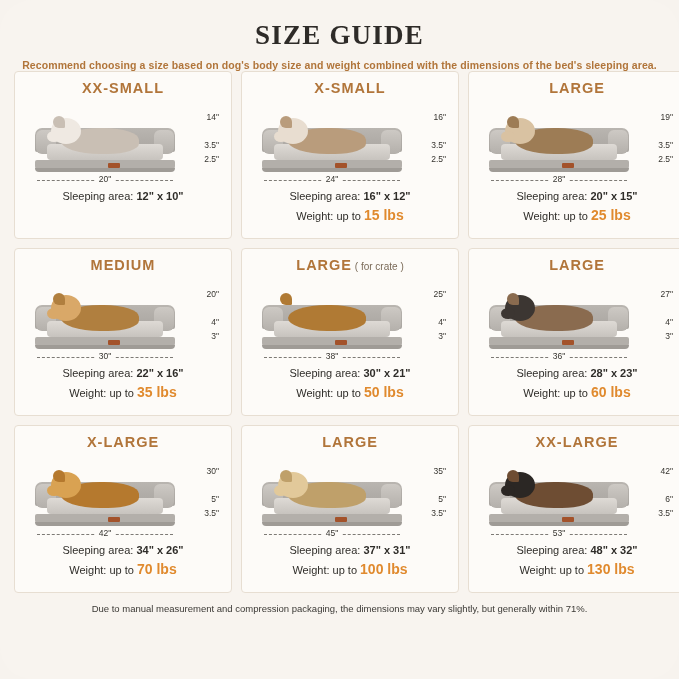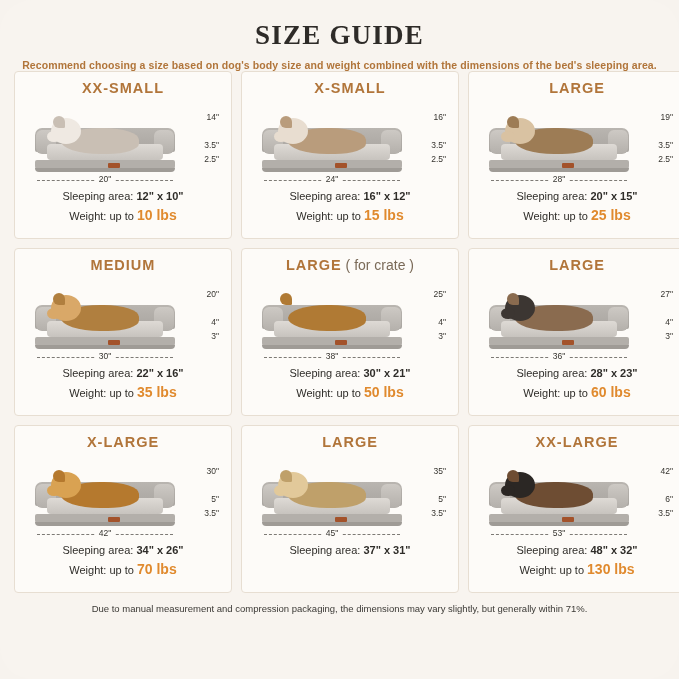--- a/index.html
+++ b/index.html
@@ -59,21 +59,21 @@
   .card-title {
     font-family: Liberation Sans, sans-serif;
     font-size: 14.5px;
     font-weight: 700;
     color: #b1753a;
     letter-spacing: 1px;
     margin-bottom: 2px;
     white-space: nowrap;
   }
   .card-title .note {
-    font-size: 14px;
+    font-size: 10px;
     letter-spacing: 0;
     color: #7a6a58;
     font-weight: normal;
   }
   .illus {
     position: relative;
     width: 204px;
     height: 84px;
     margin: 2px 0 2px 0;
   }
@@ -256,21 +256,20 @@
             <div class="ear" style="background:#c9bfb4"></div>
             <div class="snout" style="background:#efe9e2"></div>
           </div>
           <div class="dim-v" style="top: 12px;">14"</div>
           <div class="dim-v" style="top: 40px;">3.5"</div>
           <div class="dim-v" style="top: 54px;">2.5"</div>
           <div class="dim-w"><div class="line"></div><span class="val">20"</span></div>
         </div>
         <div class="info">
           <div><span>Sleeping area: </span><span class="strong">12" x 10"</span></div>
-          <div><span>Weight: up to </span><span class="weight">10</span><span class="weight"> lbs</span></div>
         </div>
       </div>
       <div class="card">
         <div class="card-title"><span>X-SMALL</span></div>
         <div class="illus">
           <div class="bed">
             <div class="back"></div>
             <div class="bolster-l"></div>
             <div class="bolster-r"></div>
             <div class="cushion"></div>
@@ -452,20 +451,21 @@
             <div class="ear" style="background:#bfa06a"></div>
             <div class="snout" style="background:#e2c99a"></div>
           </div>
           <div class="dim-v" style="top: 12px;">35"</div>
           <div class="dim-v" style="top: 40px;">5"</div>
           <div class="dim-v" style="top: 54px;">3.5"</div>
           <div class="dim-w"><div class="line"></div><span class="val">45"</span></div>
         </div>
         <div class="info">
           <div><span>Sleeping area: </span><span class="strong">37" x 31"</span></div>
+          <div><span>Weight: up to </span><span class="weight">100</span><span class="weight"> lbs</span></div>
         </div>
       </div>
       <div class="card">
         <div class="card-title"><span>XX-LARGE</span></div>
         <div class="illus">
           <div class="bed">
             <div class="back"></div>
             <div class="bolster-l"></div>
             <div class="bolster-r"></div>
             <div class="cushion"></div>

